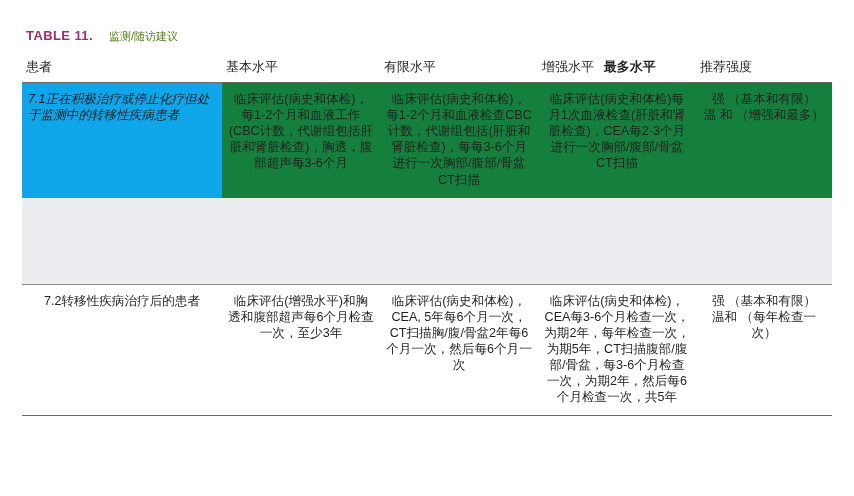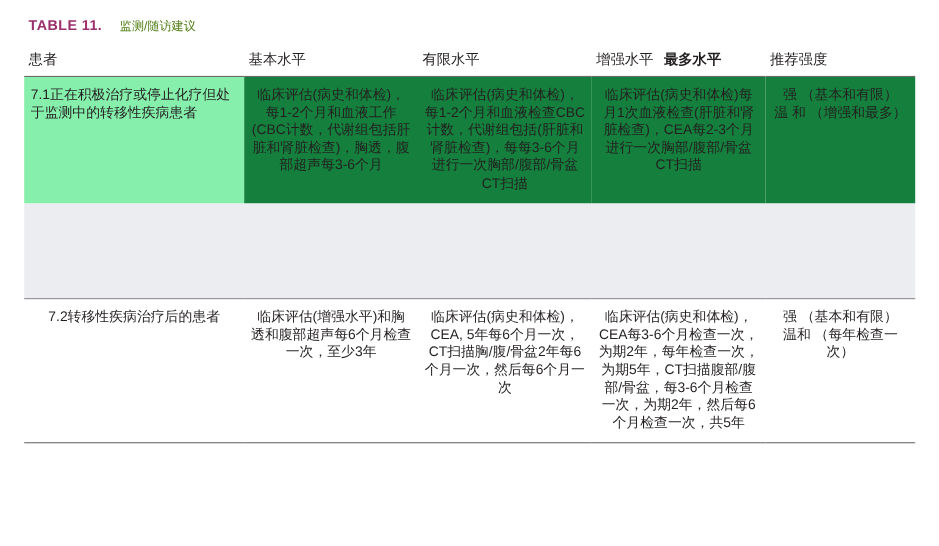--- a/index.html
+++ b/index.html
@@ -12,21 +12,21 @@
     background: #ffffff;
     font-family: "Liberation Sans", sans-serif;
     color: #231f20;
     overflow: hidden;
   }
   .page {
     position: relative;
     width: 854px;
     height: 384px;
     box-sizing: border-box;
-    padding: 15px 22px 0 22px;
+    padding: 28px 22px 0 22px;
   }
   .table-caption {
     display: flex;
     align-items: baseline;
     gap: 16px;
     padding-left: 4px;
   }
   .table-label {
     color: #9b2f6d;
     font-weight: bold;
@@ -72,21 +72,22 @@
     font-size: 12.6px;
     line-height: 1.28;
     vertical-align: top;
     padding: 8px 6px 10px 6px;
     border: none;
   }
   .row-shaded td {
     background: #15803d;
   }
   .row-shaded td.first-cell {
-    background: #86efac;
+    background: #0ea5e9;
+    font-style: italic;
   }
   .cell-center { text-align: center; }
   .cell-left { text-align: left; }
   .row-sep td {
     border-bottom: 1.2px solid #8c8c8c;
     height: 0;
     padding: 0;
     font-size: 0;
     line-height: 0;
   }

